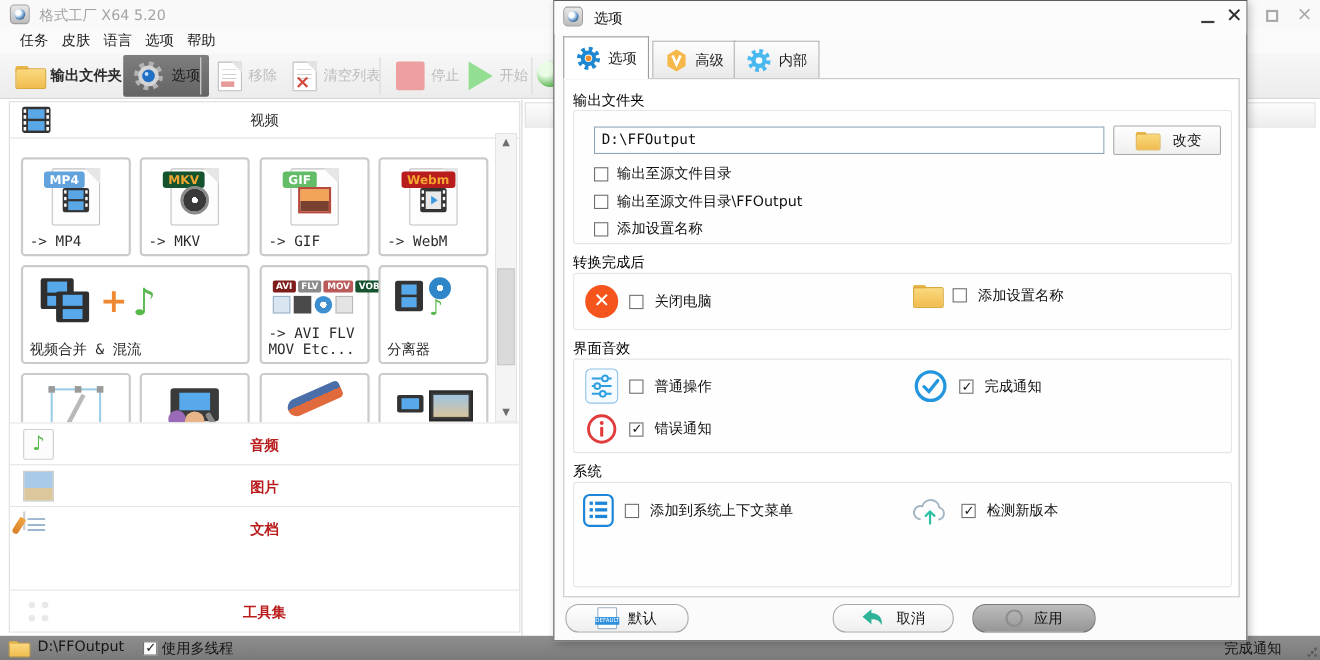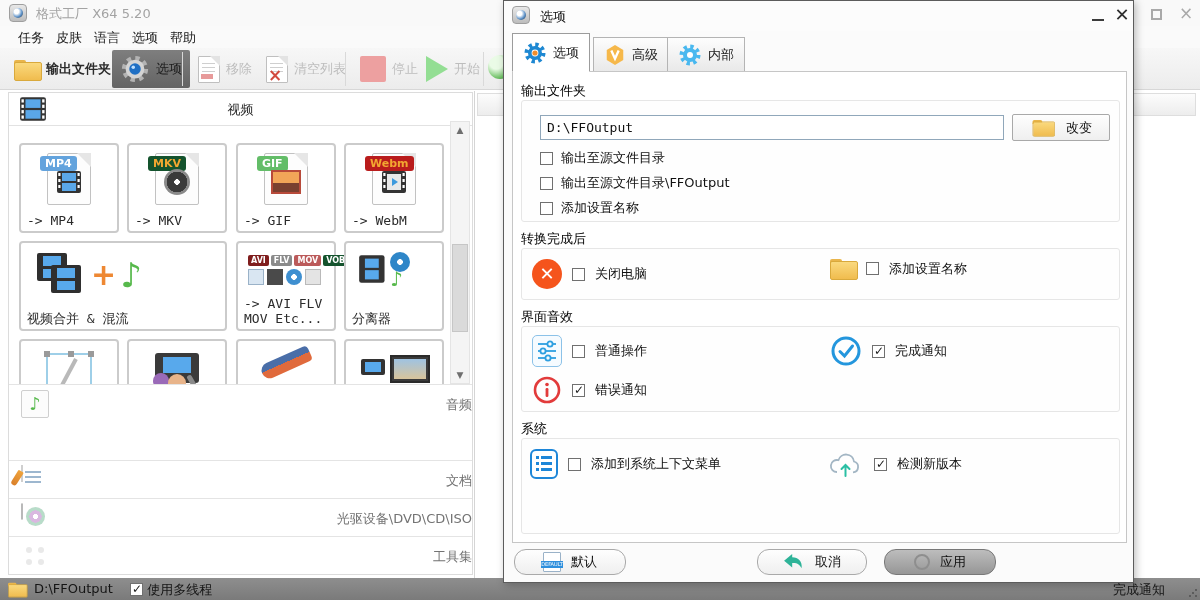--- a/index.html
+++ b/index.html
@@ -68,21 +68,21 @@
   .screen { width:40px; height:28px; background:#3a3a3a; border:2px solid #2a2a2a; position:relative; }
   .screen::after { content:""; position:absolute; inset:2px; background:linear-gradient(#9fc3e2,#d8c49b); }
 
   .pscroll { position:absolute; right:2px; top:28px; width:20px; height:263px; background:#f4f4f4; border:1px solid #e4e4e4; }
   .pscroll .sarrow { position:absolute; left:0; right:0; height:16px; text-align:center; font-size:9px; color:#6f6f6f; line-height:16px; }
   .pscroll .up { top:0; } .pscroll .down { bottom:0; }
   .pscroll .thumb { position:absolute; left:1px; right:1px; top:122px; height:88px; background:#dadada; border:1px solid #c6c6c6; }
 
   .cats { position:absolute; left:0; right:0; bottom:0; height:190px; }
   .cat { position:absolute; left:0; right:0; height:38px; border-top:1px solid #e4e4e4; background:#fff; }
-  .cat .ctxt { position:absolute; left:0; right:0; top:11px; text-align:right; color:#737373; }
+  .cat .ctxt { position:absolute; left:0; right:0; top:11px; text-align:center; color:#b91c1c;font-weight:bold; }
   .cico { position:absolute; left:12px; top:5px; width:28px; height:28px; }
   .aud-ico { background:#fcfcfc; border:1px solid #cfcfcf; border-radius:2px; text-align:center; font-size:18px; line-height:26px; }
   .pic-ico { border:1px solid #c9c9c9; background:linear-gradient(#a9cbe8 0 55%, #dcc79d 55% 100%); }
   .doc2-ico { background:#fff; border:1px solid #cfcfcf; position:relative; }
   .doc2-ico::before { content:""; position:absolute; left:3px; top:5px; width:16px; height:14px;
                       background:repeating-linear-gradient(#9db7cf 0 2px, transparent 2px 5px); }
   .doc2-ico::after { content:""; position:absolute; right:2px; top:4px; width:6px; height:16px; background:linear-gradient(#f0a43c,#d97f2a); transform:rotate(32deg); border-radius:1px 1px 3px 3px; }
   .cd-ico { background:linear-gradient(#ececec,#cfcfcf); border:1px solid #b9b9b9; border-radius:3px; position:relative; }
   .cd-ico::after { content:""; position:absolute; left:4px; top:3px; width:19px; height:19px; border-radius:50%;
                    background:radial-gradient(circle, #fff 0 18%, #d9b8e0 19% 45%, #b8dcc9 46% 70%, #c9c9c9 71% 100%); }
@@ -351,27 +351,27 @@
       <span class="sarrow up">▲</span>
       <span class="thumb"></span>
       <span class="sarrow down">▼</span>
     </div>
 
     <div class="cats">
       <div class="cat" style="top:0">
         <span class="cico aud-ico note">♪</span>
         <span class="ctxt">音频</span>
       </div>
+      <div class="cat" style="top:38px">
+        <span class="cico pic-ico"></span>
+        <span class="ctxt">图片</span>
+      </div>
       <div class="cat" style="top:76px">
         <span class="cico doc2-ico"></span>
         <span class="ctxt">文档</span>
-      </div>
-      <div class="cat" style="top:114px">
-        <span class="cico cd-ico"></span>
-        <span class="ctxt">光驱设备\DVD\CD\ISO</span>
       </div>
       <div class="cat" style="top:152px">
         <span class="cico reel-ico"></span>
         <span class="ctxt">工具集</span>
       </div>
     </div>
   </div>
 
   <div class="main-area">
     <div class="list-head"></div>

